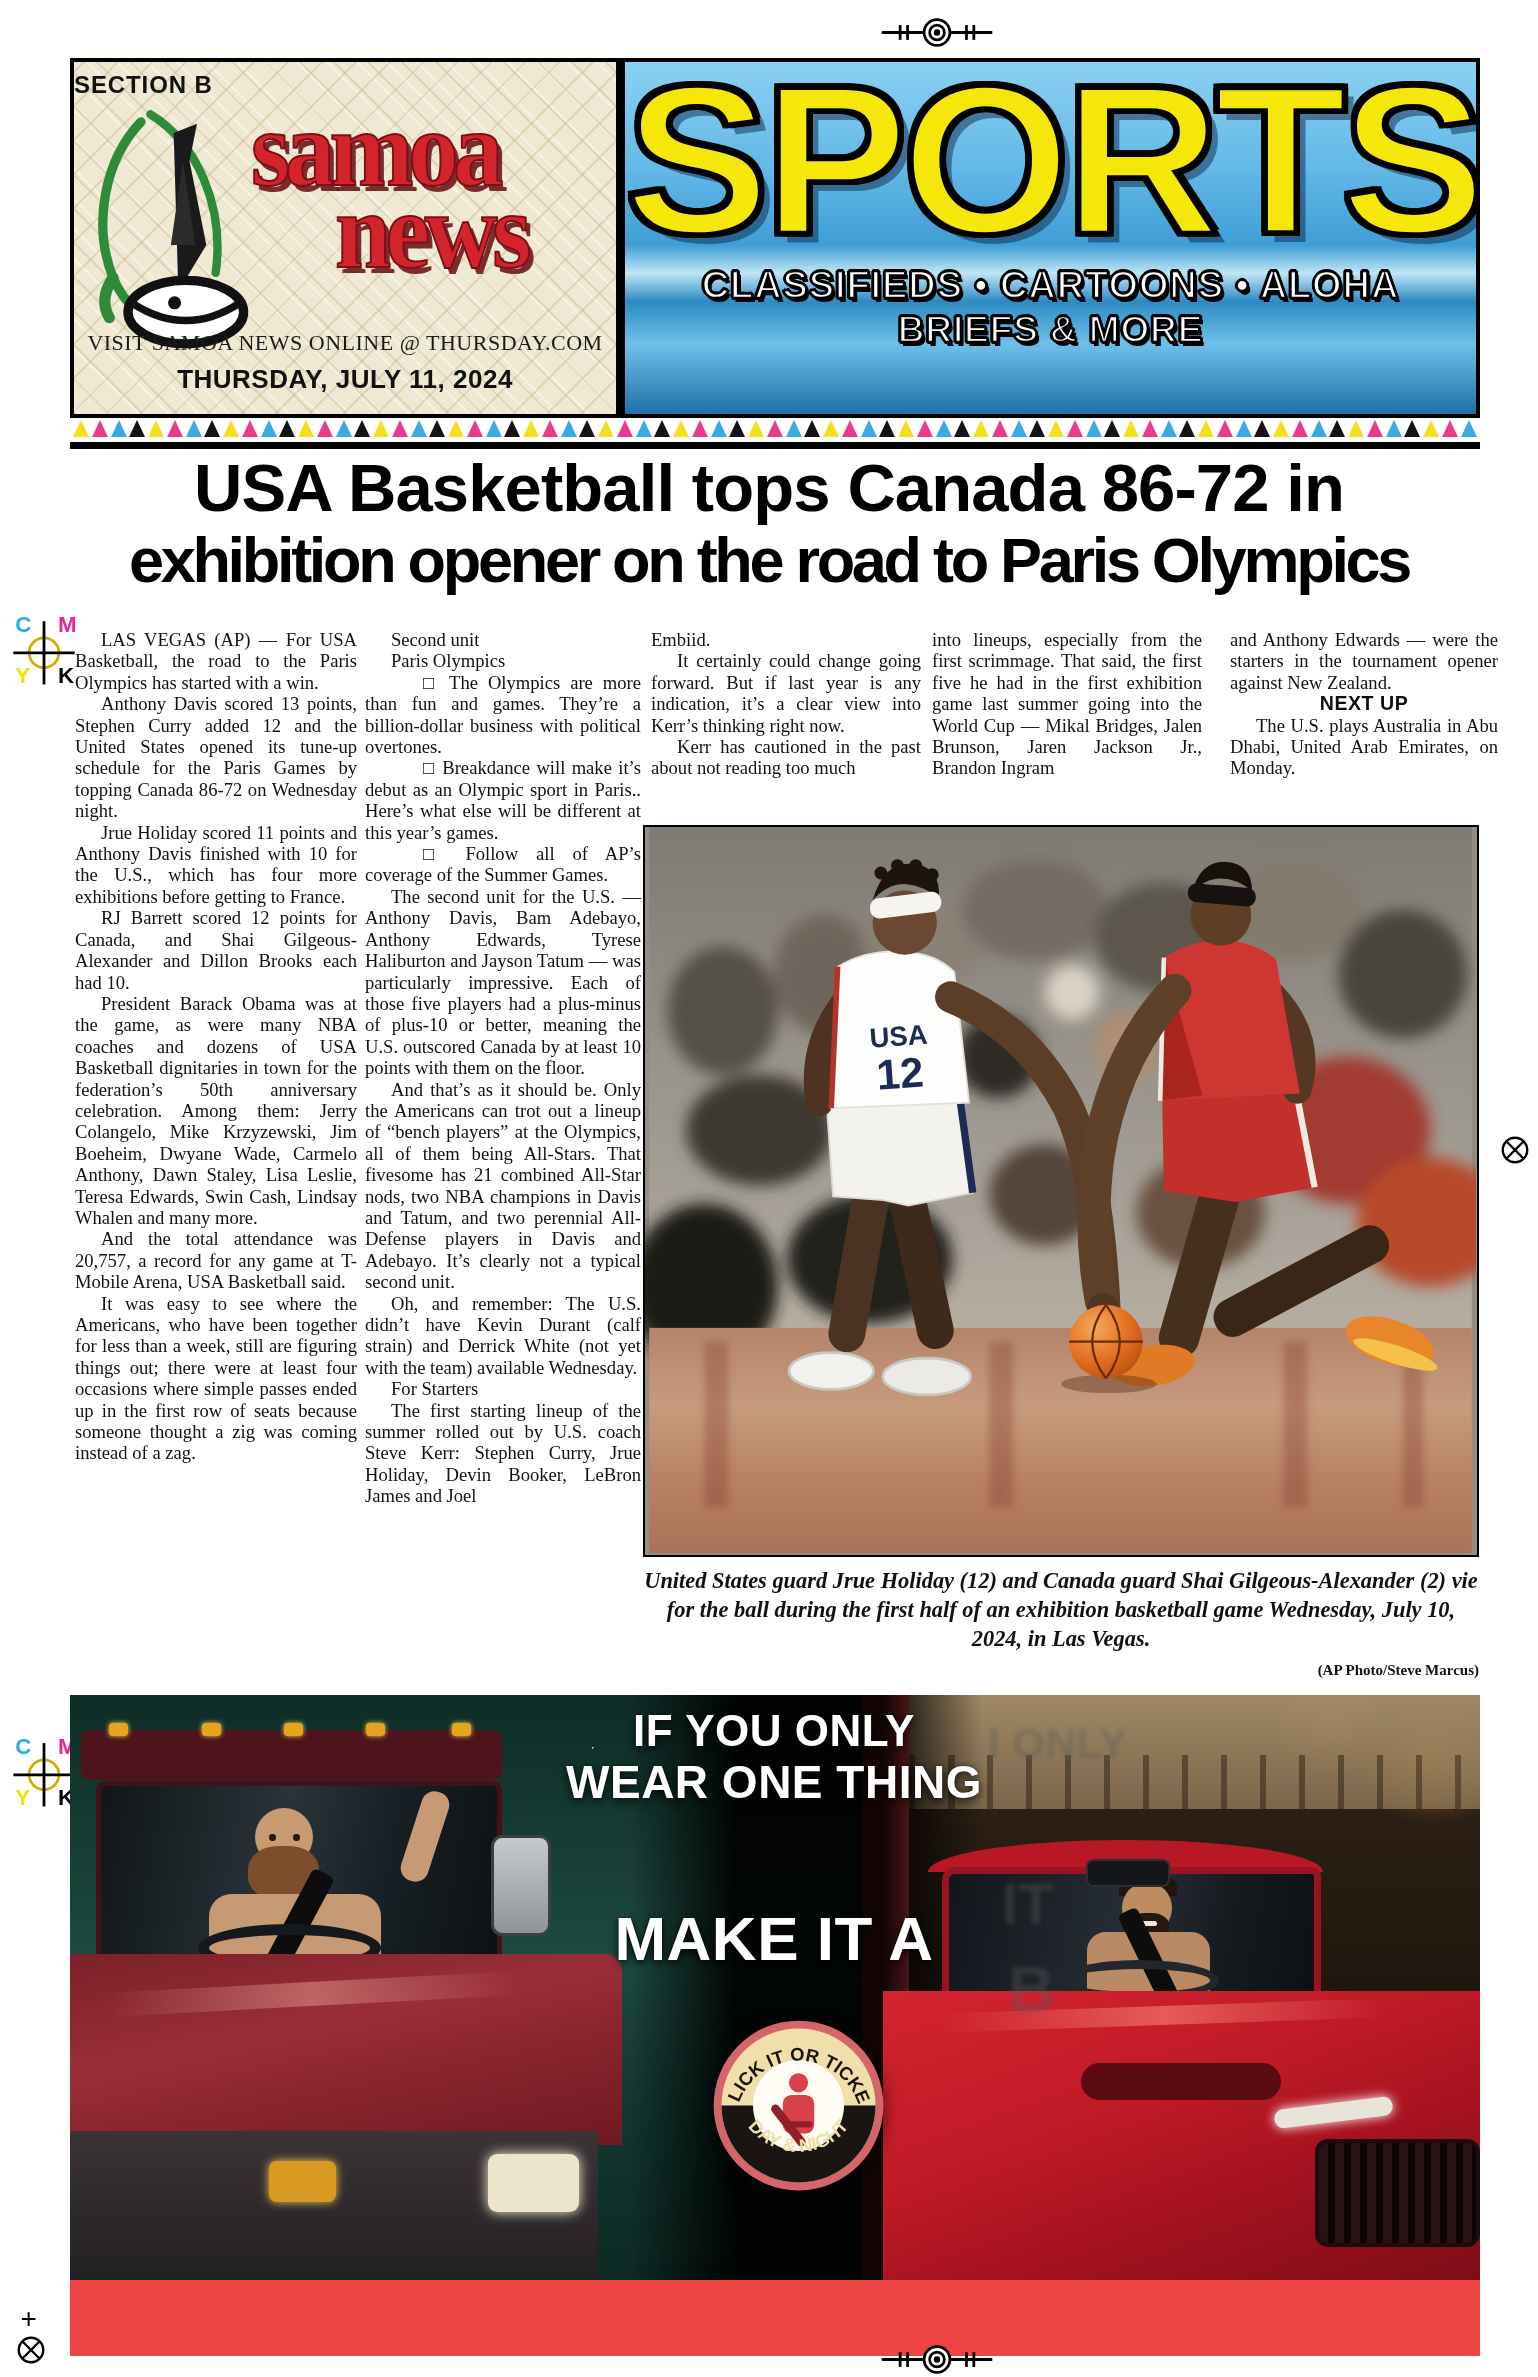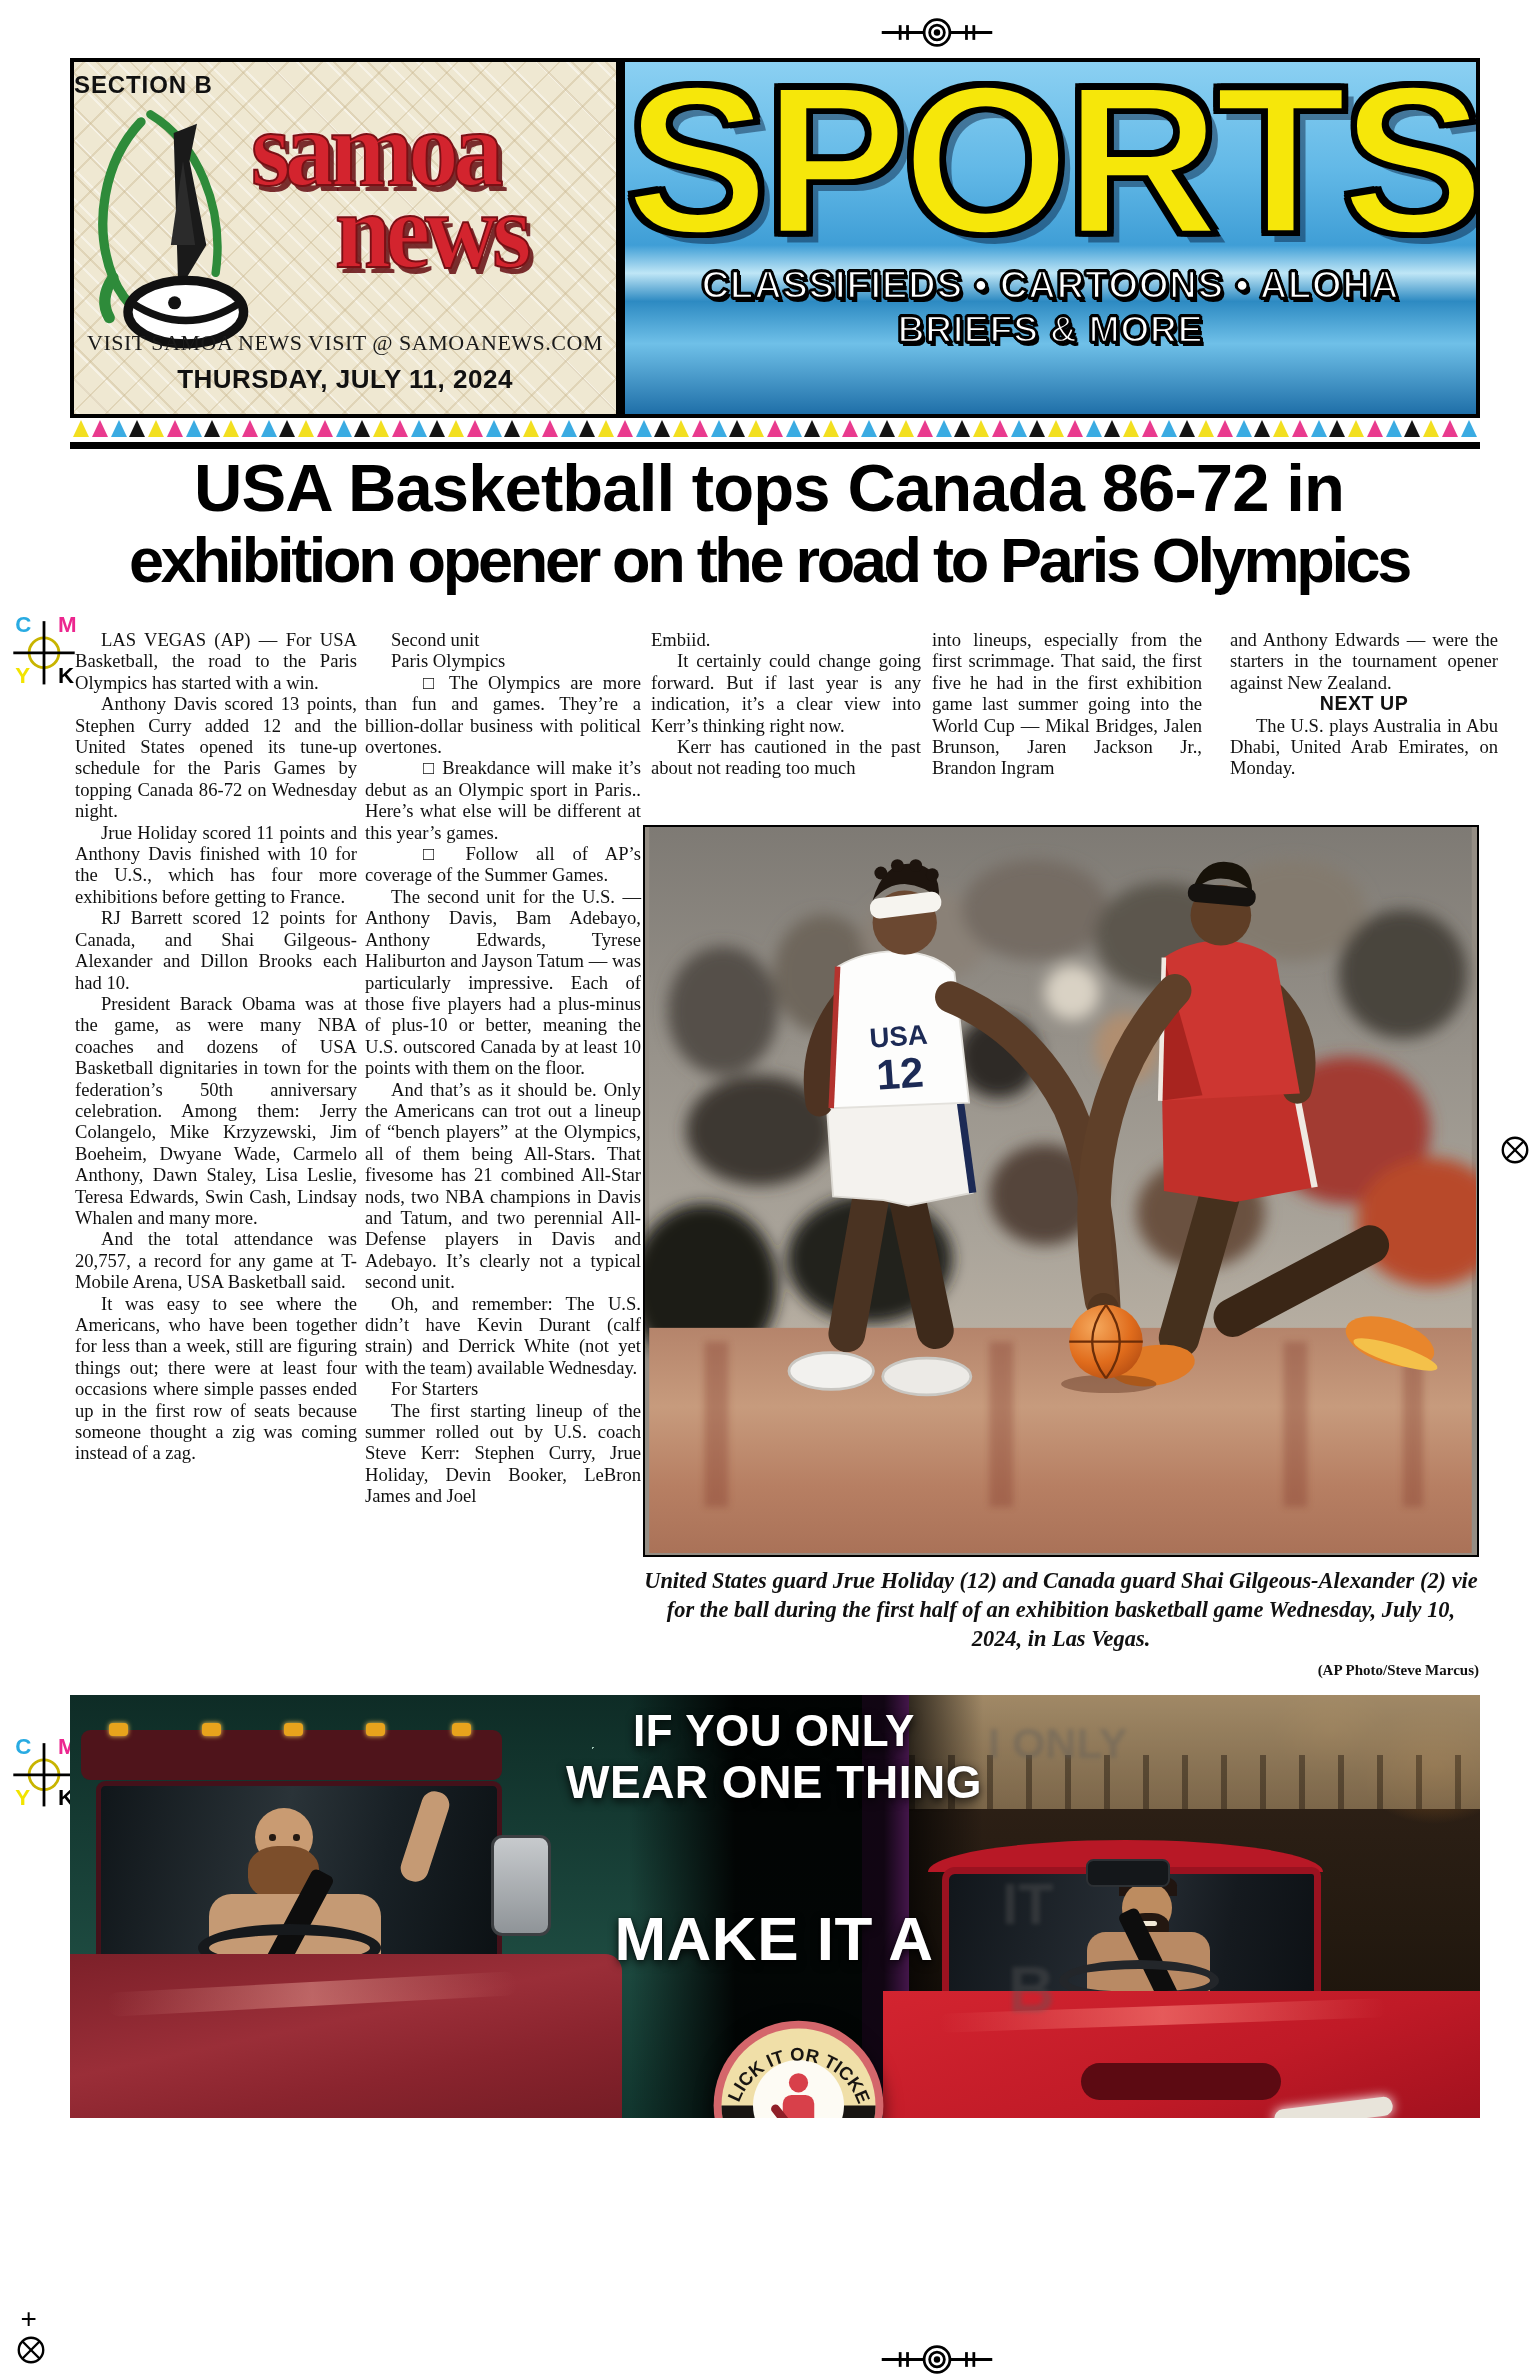--- a/index.html
+++ b/index.html
@@ -77,21 +77,21 @@
     font-weight:700;font-size:19.6px;letter-spacing:0.5px;}
 
   
   .photo{left:643px;top:825px;width:836px;height:732px;border:2.8px solid #000;box-sizing:border-box;
     overflow:hidden;background:#948d84;}
   .caption{left:643px;top:1566px;width:836px;text-align:center;font-style:italic;font-weight:600;
     font-size:22.4px;line-height:29px;}
   .credit{display:block;text-align:right;font-style:normal;font-weight:700;font-size:15px;margin-top:2.8px;}
 
   
-  .ad{left:70px;top:1695px;width:1410px;height:423px;background:#d946ef;overflow:hidden;}
+  .ad{left:70px;top:1695px;width:1410px;height:661px;background:#ef4444;overflow:hidden;}
   .ad *{position:absolute;}
   .ad-left{left:0;top:0;width:792px;height:585px;
     background:
       radial-gradient(1.9px 1.9px at 12% 12%,#cfe8da 50%,transparent 52%),
       radial-gradient(1.9px 1.9px at 30% 7%, #bcd8cc 50%,transparent 52%),
       radial-gradient(1.9px 1.9px at 52% 15%,#cfe8da 50%,transparent 52%),
       radial-gradient(1.9px 1.9px at 66% 9%, #9cc4b4 50%,transparent 52%),
       radial-gradient(1.9px 1.9px at 44% 28%,#9cc4b4 50%,transparent 52%),
       linear-gradient(180deg,#0e2c26 0%,#1d4a40 45%,#123830 70%,#0d2a24 100%);}
   .ad-mid{left:559px;top:0;width:354px;height:585px;
@@ -190,21 +190,21 @@
         <path d="M95,30 L120,20 L112,60 L130,150 L100,200 Z" fill="#1a1a1a"></path>
         <path d="M105,60 L92,150 L118,150 Z" fill="#2b2b2b"></path>
         <ellipse cx="108" cy="222" rx="62" ry="34" fill="#fff" stroke="#111" stroke-width="10"></ellipse>
         <path d="M50,212 Q108,250 166,212" fill="none" stroke="#111" stroke-width="8"></path>
         <circle cx="96" cy="212" r="7" fill="#111"></circle>
       </svg>
       <div class="mast-title">
         <div class="t1">samoa</div>
         <div class="t2">news</div>
       </div>
-      <div class="visit">VISIT SAMOA NEWS VISIT @ SAMOANEWS.COM</div>
+      <div class="visit">VISIT SAMOA NEWS ONLINE @ THURSDAY.COM</div>
       <div class="dateline">THURSDAY, JULY 11, 2024</div>
     </div>
     <div class="mast-right">
       <div class="sports">SPORTS</div>
       <div class="sub1">CLASSIFIEDS • CARTOONS • ALOHA</div>
       <div class="sub2">BRIEFS &amp; MORE</div>
     </div>
   </div>
 
   <div class="abs tri-row" id="triangles">

